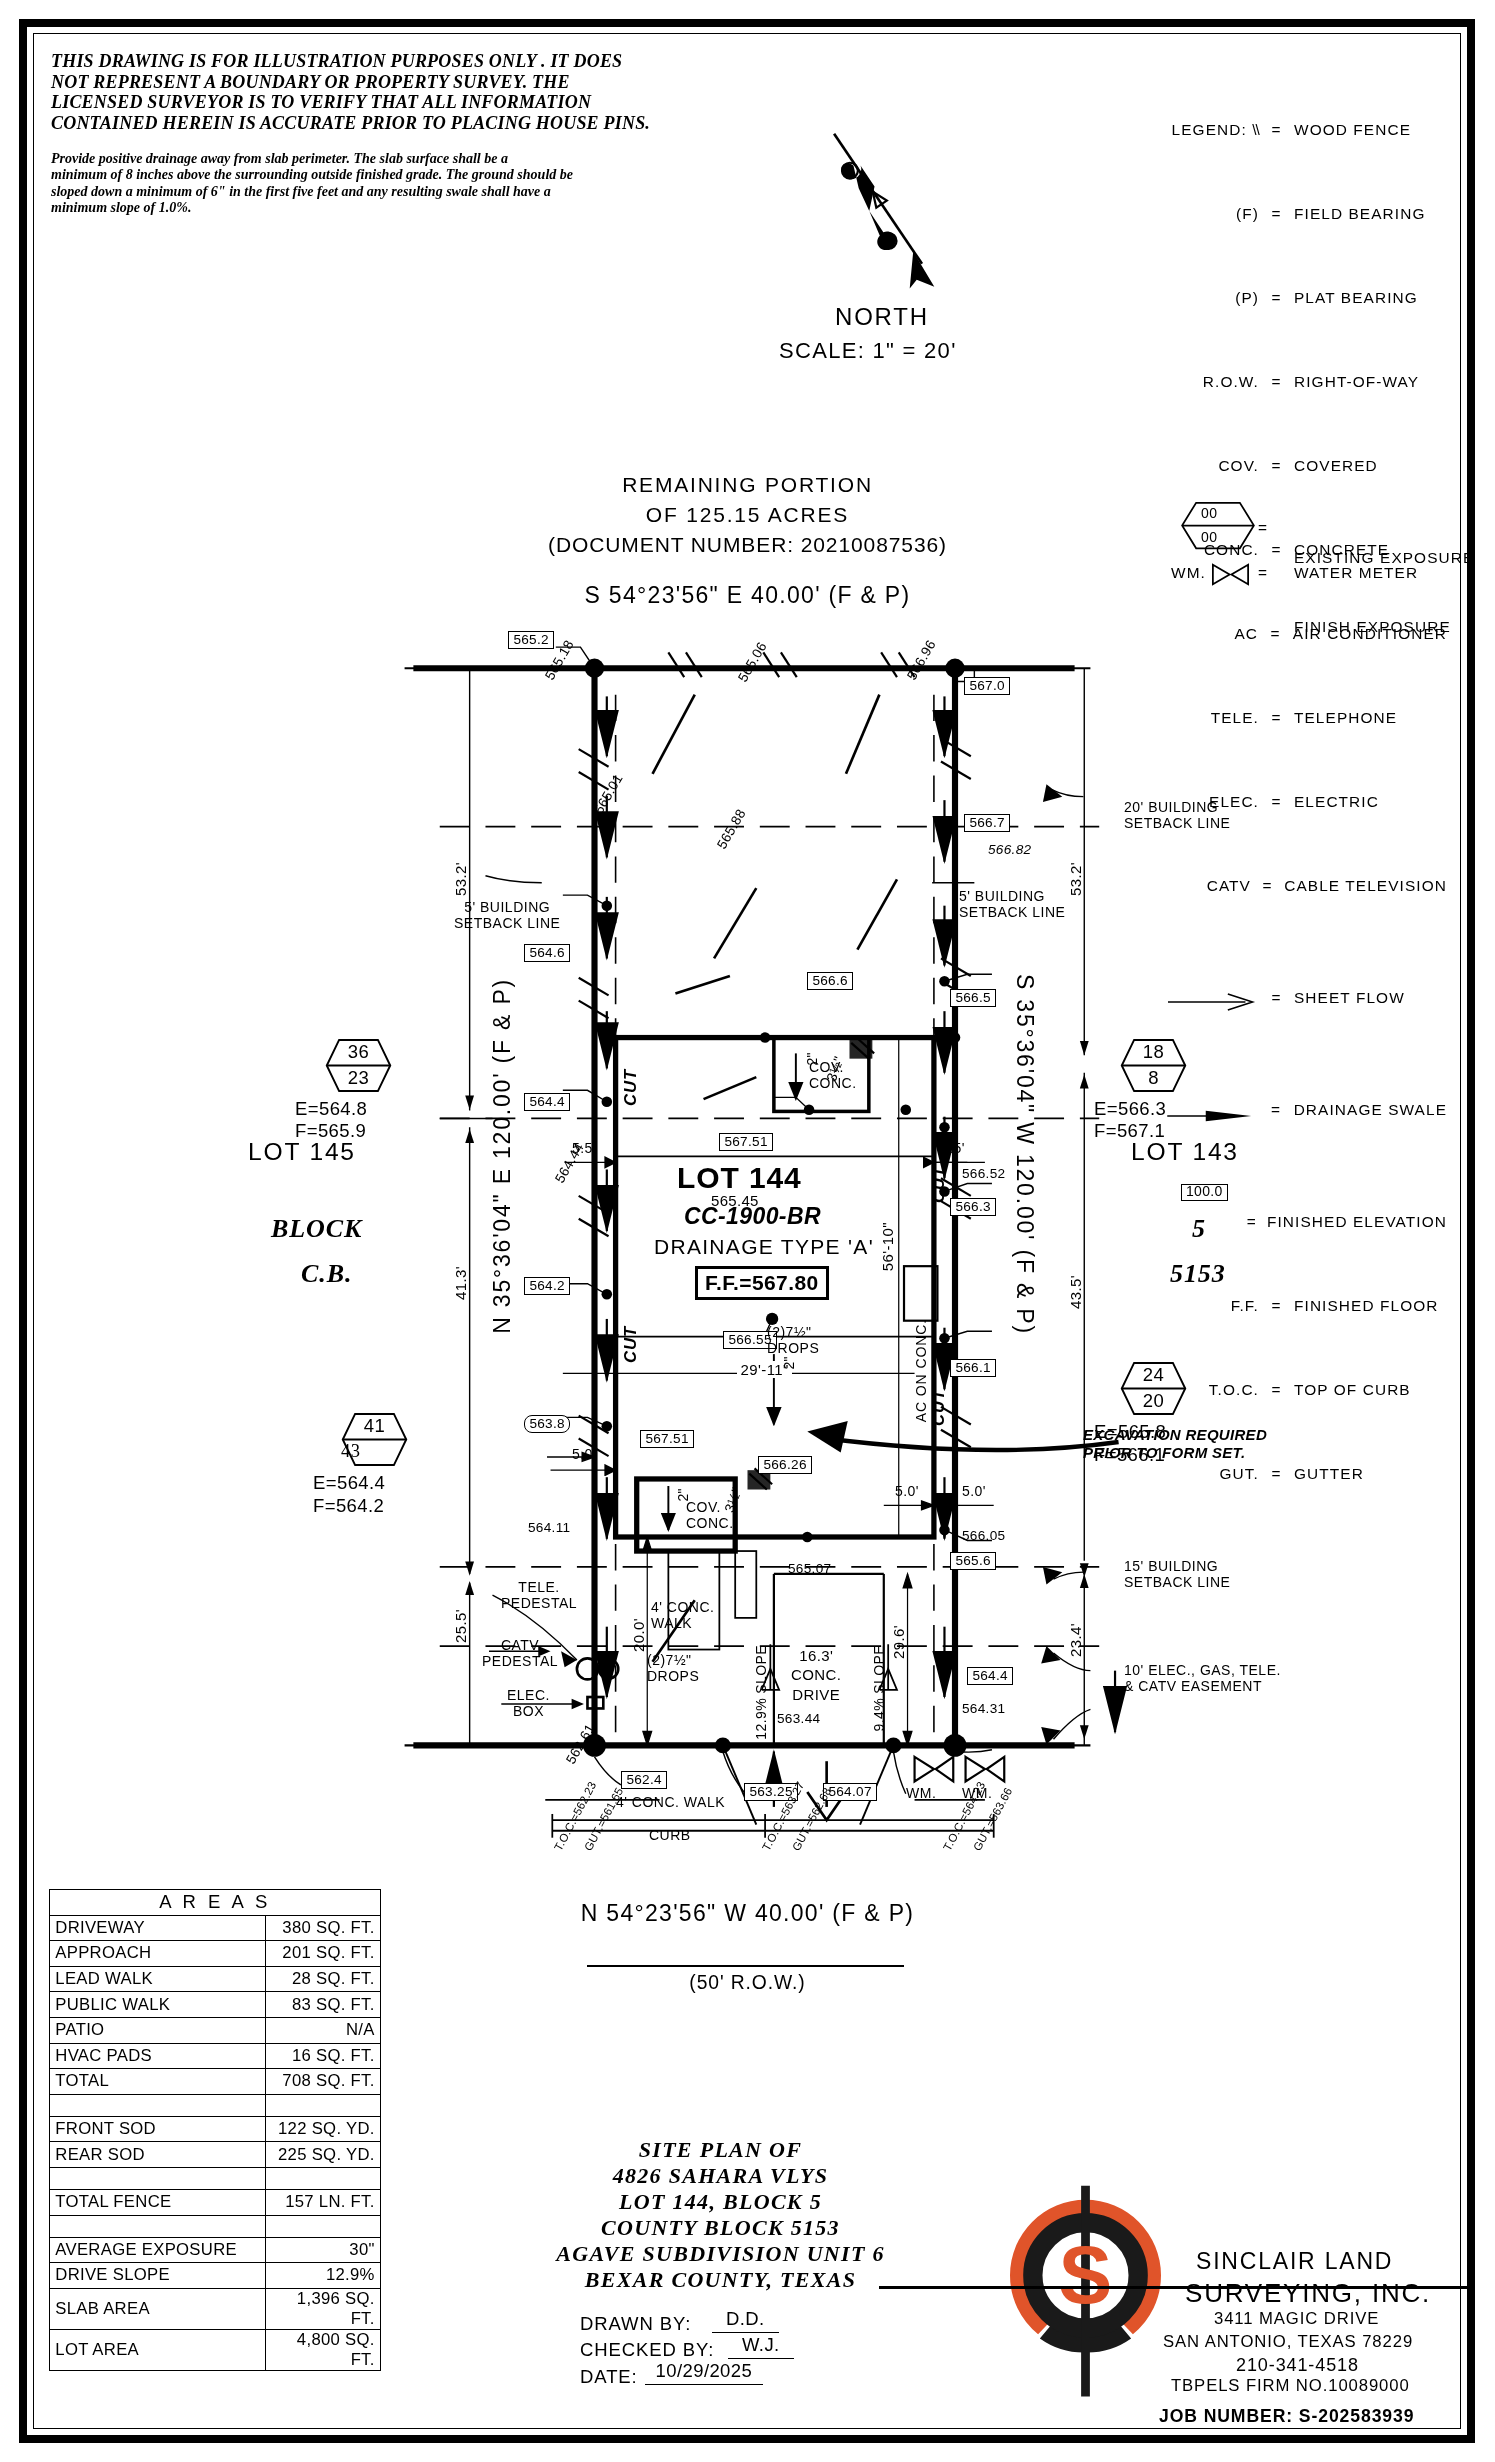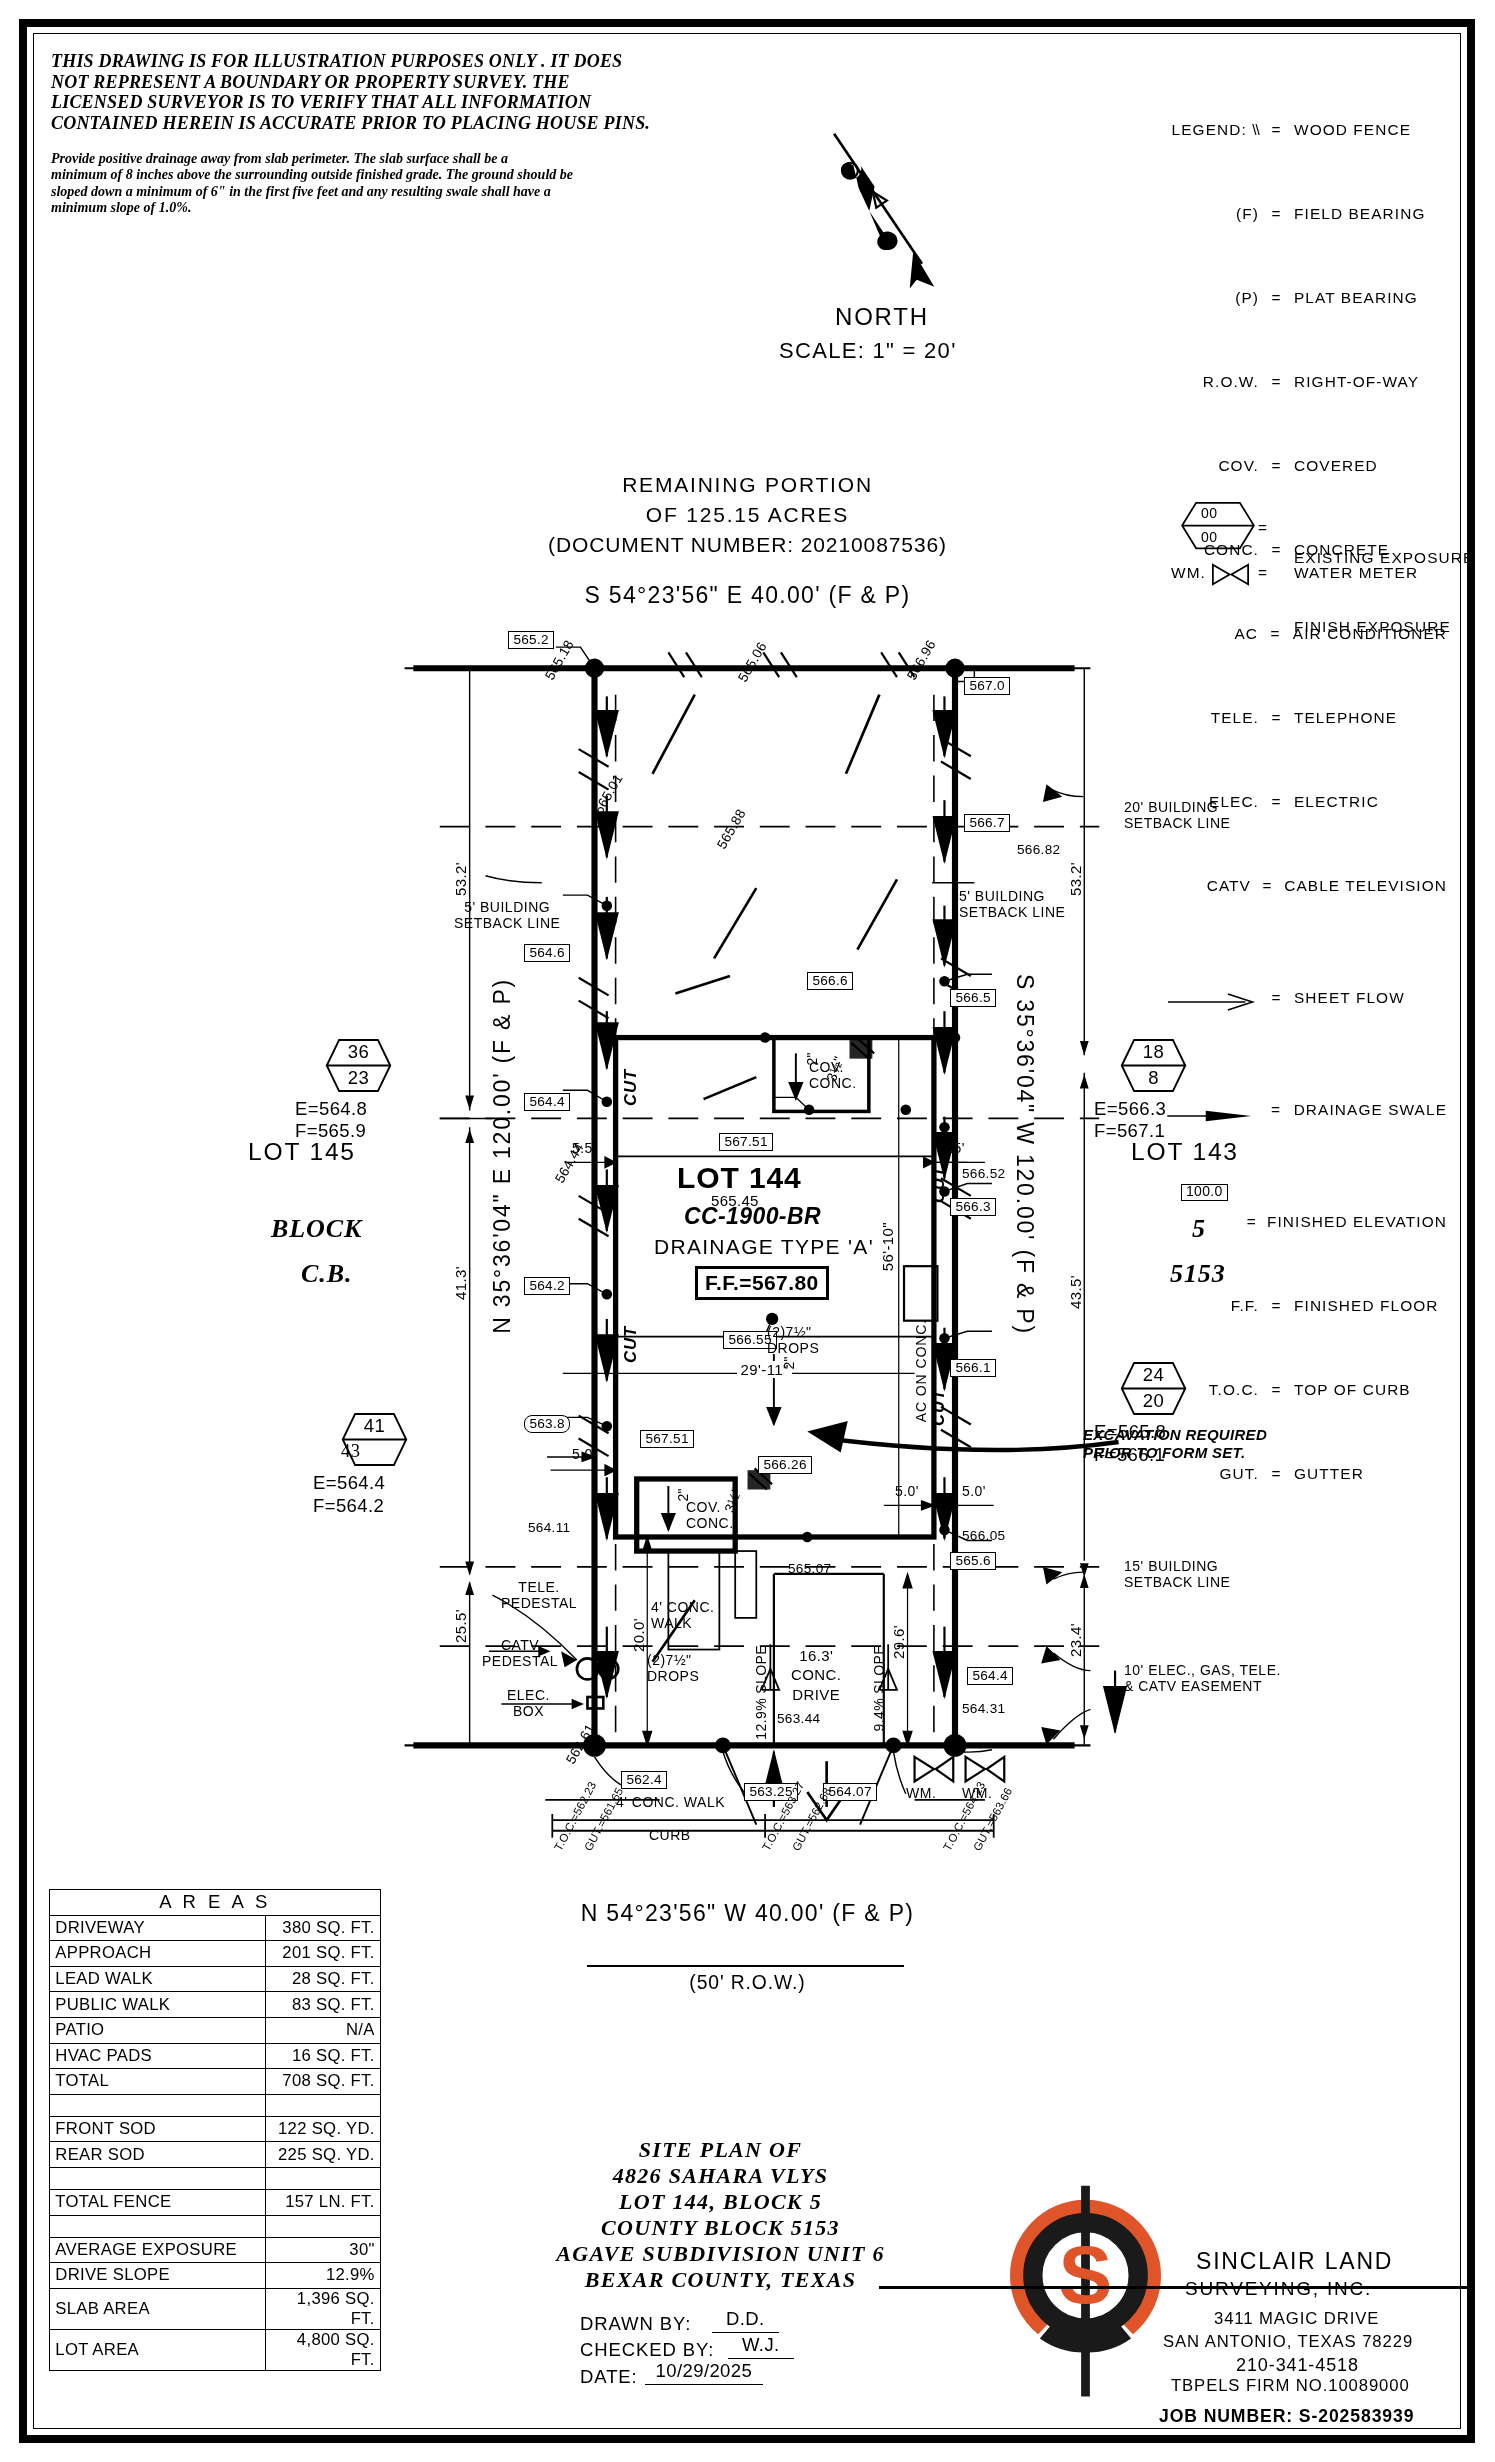--- a/index.html
+++ b/index.html
@@ -466,21 +466,21 @@
   <div class="abs elevbox" style="left:967px;top:1667px;">564.4</div>
   <div class="abs elevbox" style="left:621px;top:1771px;">562.4</div>
   <div class="abs elevbox" style="left:744px;top:1783px;">563.25</div>
   <div class="abs elevbox" style="left:823px;top:1783px;">564.07</div>
 
   <div class="abs plain" style="left:542px;top:675px;transform:rotate(-60deg);transform-origin:left top;">565.18</div>
   <div class="abs plain" style="left:735px;top:677px;transform:rotate(-60deg);transform-origin:left top;">565.06</div>
   <div class="abs plain" style="left:904px;top:675px;transform:rotate(-60deg);transform-origin:left top;">566.96</div>
   <div class="abs plain" style="left:591px;top:809px;transform:rotate(-60deg);transform-origin:left top;">565.01</div>
   <div class="abs plain" style="left:714px;top:844px;transform:rotate(-60deg);transform-origin:left top;">565.88</div>
-  <div class="abs plain" style="left:1017px;top:842px;">566.82</div>
+  <div class="abs plain" style="left:988px;top:842px;font-style:italic;">566.82</div>
   <div class="abs plain" style="left:962px;top:1166px;">566.52</div>
   <div class="abs plain" style="left:552px;top:1178px;transform:rotate(-60deg);transform-origin:left top;">564.44</div>
   <div class="abs plain" style="left:528px;top:1520px;">564.11</div>
   <div class="abs plain" style="left:788px;top:1561px;">565.07</div>
   <div class="abs plain" style="left:962px;top:1528px;">566.05</div>
   <div class="abs plain" style="left:962px;top:1701px;">564.31</div>
   <div class="abs plain" style="left:563px;top:1759px;transform:rotate(-60deg);transform-origin:left top;">562.61</div>
   <div class="abs plain" style="left:777px;top:1711px;">563.44</div>
   <div class="abs plain" style="left:711px;top:1192px;font-size:15px;">565.45</div>
 
@@ -726,21 +726,21 @@
         <circle cx="128" cy="120" r="36" fill="#fff"></circle>
         <line x1="128" y1="18" x2="128" y2="258" stroke="#1a1a1a" stroke-width="10"></line>
         <line x1="6" y1="138" x2="250" y2="138" stroke="#1a1a1a" stroke-width="0"></line>
       </g>
       <text x="128" y="152" text-anchor="middle" font-family="Liberation Sans, sans-serif" font-size="92" font-weight="bold" fill="#E0542A">S</text>
     </svg>
   </div>
   <div class="abs" style="left:879px;top:2286px;width:591px;border-top:3.5px solid #000;"></div>
 
   <div class="abs cad" style="left:1196px;top:2248px;font-size:23px;letter-spacing:1.8px;">SINCLAIR LAND</div>
-  <div class="abs cad" style="left:1185px;top:2278px;font-size:19px;letter-spacing:1.8px;">SURVEYING, INC.</div>
+  <div class="abs cad" style="left:1185px;top:2278px;font-size:26px;letter-spacing:1.8px;">SURVEYING, INC.</div>
   <div class="abs cad" style="left:1214px;top:2309px;font-size:16.7px;letter-spacing:0.9px;">3411 MAGIC DRIVE</div>
   <div class="abs cad" style="left:1163px;top:2332px;font-size:16.7px;letter-spacing:0.9px;">SAN ANTONIO, TEXAS 78229</div>
   <div class="abs cad" style="left:1236px;top:2355px;font-size:18px;letter-spacing:0.9px;">210-341-4518</div>
   <div class="abs cad" style="left:1171px;top:2376px;font-size:16.7px;letter-spacing:0.9px;">TBPELS FIRM NO.10089000</div>
   <div class="abs cad" style="left:1159px;top:2406px;font-size:17.6px;font-weight:bold;letter-spacing:0.9px;">JOB NUMBER:  S-202583939</div>
 
 </div>
 
 
 </body></html>

